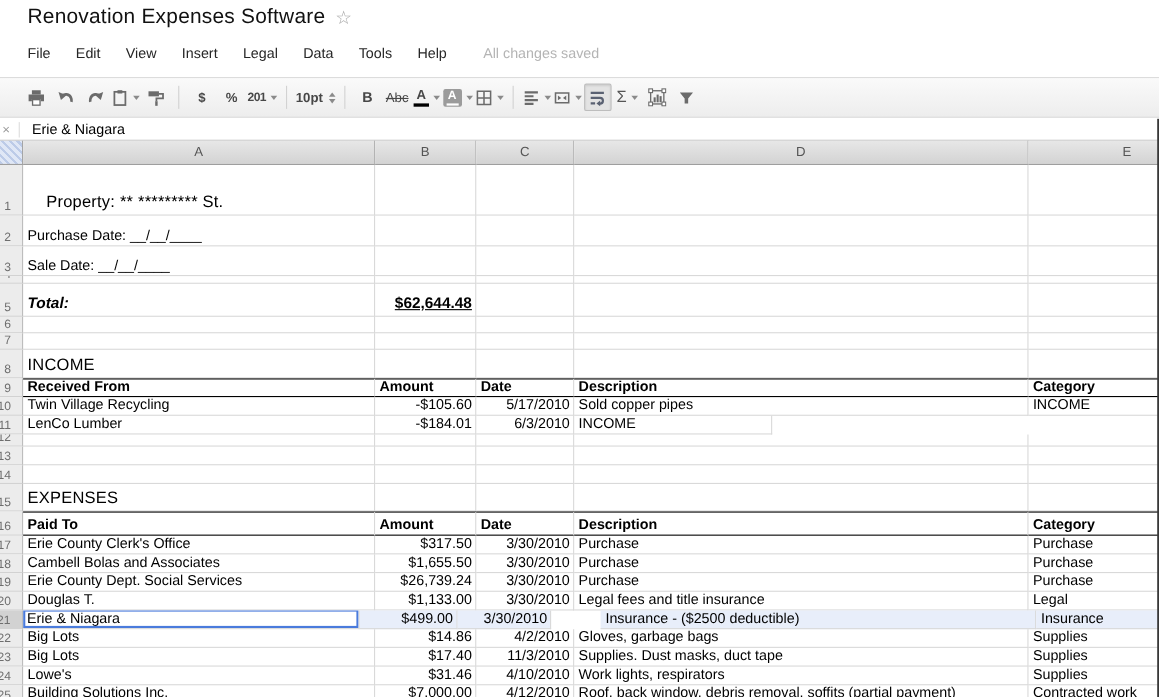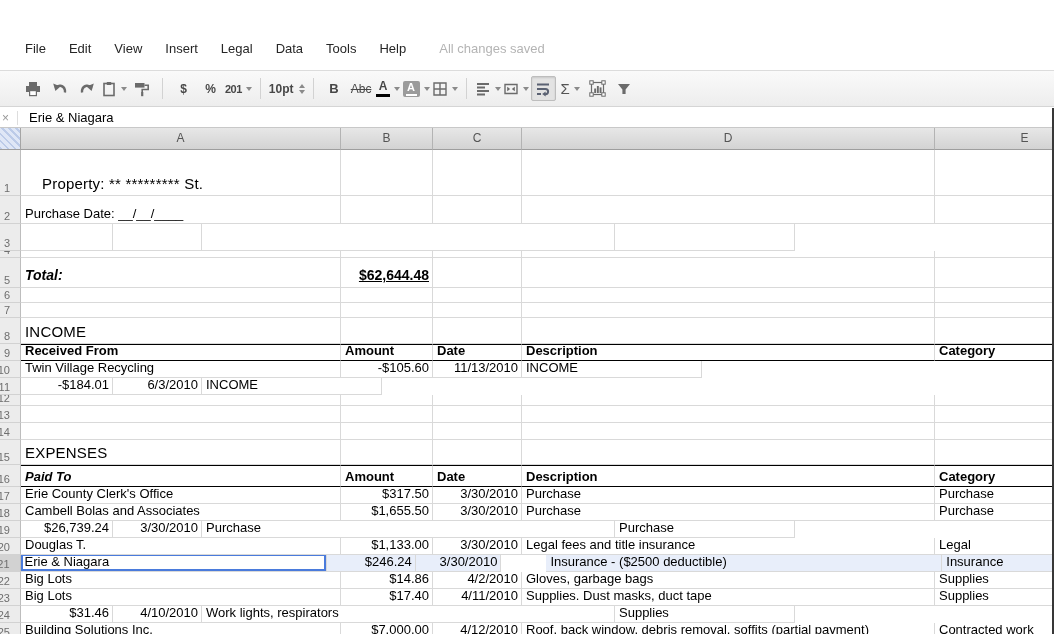--- a/index.html
+++ b/index.html
@@ -78,20 +78,24 @@
   .cell.sel::after { content:''; position:absolute; left:0; top:-1px; right:0; bottom:0;
     border:2px solid #4a7bdc; pointer-events:none; }
 
   .right-edge { position:absolute; top:108px; right:0; width:2px; height:526px; background:#383838; }
 </style>
 </head>
 <body>
 
 <div class="app">
 
+  <div class="titlebar">
+    <span class="doc-title">Renovation Expenses Software</span>
+    <span class="star">☆</span>
+  </div>
 
   <div class="menubar">
     <span style="display:flex;">
         <span class="menu-item">File</span>
         <span class="menu-item">Edit</span>
         <span class="menu-item">View</span>
         <span class="menu-item">Insert</span>
         <span class="menu-item">Legal</span>
         <span class="menu-item">Data</span>
         <span class="menu-item">Tools</span>
@@ -248,20 +252,21 @@
         <div class="g-row" style="height: 28px;">
           <div class="rowhdr">2</div>
           <div class="cell" style="width: 320px;">Purchase Date: __/__/____</div>
           <div class="cell" style="width: 92px;"></div>
           <div class="cell" style="width: 89px;"></div>
           <div class="cell" style="width: 413px;"></div>
           <div class="cell" style="width: 180px;"></div>
         </div>
         <div class="g-row" style="height: 27px;">
           <div class="rowhdr">3</div>
+          <div class="cell" style="width: 320px;">Sale Date: __/__/____</div>
           <div class="cell" style="width: 92px;"></div>
           <div class="cell" style="width: 89px;"></div>
           <div class="cell" style="width: 413px;"></div>
           <div class="cell" style="width: 180px;"></div>
         </div>
         <div class="g-row" style="height: 7px;">
           <div class="rowhdr">4</div>
           <div class="cell" style="width: 320px;"></div>
           <div class="cell" style="width: 92px;"></div>
           <div class="cell" style="width: 89px;"></div>
@@ -305,25 +310,27 @@
           <div class="cell colhead" style="width: 320px;">Received From</div>
           <div class="cell colhead" style="width: 92px;">Amount</div>
           <div class="cell colhead" style="width: 89px;">Date</div>
           <div class="cell colhead" style="width: 413px;">Description</div>
           <div class="cell colhead" style="width: 180px;">Category</div>
         </div>
         <div class="g-row" style="height: 17px;">
           <div class="rowhdr">10</div>
           <div class="cell" style="width: 320px; text-align: right;">Twin Village Recycling</div>
           <div class="cell num" style="width: 92px;">-$105.60</div>
-          <div class="cell num" style="width: 89px;">11/13/2010</div>
+          <div class="cell num" style="width: 89px;">5/17/2010</div>
+          <div class="cell" style="width: 413px;">Sold copper pipes</div>
           <div class="cell" style="width: 180px;">INCOME</div>
         </div>
         <div class="g-row" style="height: 17px;">
           <div class="rowhdr">11</div>
+          <div class="cell" style="width: 320px;">LenCo Lumber</div>
           <div class="cell num" style="width: 92px;">-$184.01</div>
           <div class="cell num" style="width: 89px;">6/3/2010</div>
           <div class="cell" style="width: 180px;">INCOME</div>
         </div>
         <div class="g-row" style="height: 11px;">
           <div class="rowhdr">12</div>
           <div class="cell" style="width: 320px;"></div>
           <div class="cell" style="width: 92px;"></div>
           <div class="cell" style="width: 89px;"></div>
           <div class="cell" style="width: 413px;"></div>
@@ -348,21 +355,21 @@
         <div class="g-row" style="height: 25px;">
           <div class="rowhdr">15</div>
           <div class="cell big" style="width: 320px;">EXPENSES</div>
           <div class="cell" style="width: 92px;"></div>
           <div class="cell" style="width: 89px;"></div>
           <div class="cell" style="width: 413px;"></div>
           <div class="cell" style="width: 180px;"></div>
         </div>
         <div class="g-row hdr" style="height: 22px;">
           <div class="rowhdr">16</div>
-          <div class="cell colhead" style="width: 320px; font-style: italic;">Paid To</div>
+          <div class="cell colhead" style="width: 320px;">Paid To</div>
           <div class="cell colhead" style="width: 92px;">Amount</div>
           <div class="cell colhead" style="width: 89px;">Date</div>
           <div class="cell colhead" style="width: 413px;">Description</div>
           <div class="cell colhead" style="width: 180px;">Category</div>
         </div>
         <div class="g-row" style="height: 17px;">
           <div class="rowhdr">17</div>
           <div class="cell" style="width: 320px;">Erie County Clerk's Office</div>
           <div class="cell num" style="width: 92px;">$317.50</div>
           <div class="cell num" style="width: 89px;">3/30/2010</div>
@@ -372,59 +379,61 @@
         <div class="g-row" style="height: 17px;">
           <div class="rowhdr">18</div>
           <div class="cell" style="width: 320px;">Cambell Bolas and Associates</div>
           <div class="cell num" style="width: 92px;">$1,655.50</div>
           <div class="cell num" style="width: 89px;">3/30/2010</div>
           <div class="cell" style="width: 413px;">Purchase</div>
           <div class="cell" style="width: 180px;">Purchase</div>
         </div>
         <div class="g-row" style="height: 17px;">
           <div class="rowhdr">19</div>
+          <div class="cell" style="width: 320px;">Erie County Dept. Social Services</div>
           <div class="cell num" style="width: 92px;">$26,739.24</div>
           <div class="cell num" style="width: 89px;">3/30/2010</div>
           <div class="cell" style="width: 413px;">Purchase</div>
           <div class="cell" style="width: 180px;">Purchase</div>
         </div>
         <div class="g-row" style="height: 17px;">
           <div class="rowhdr">20</div>
           <div class="cell" style="width: 320px;">Douglas T.</div>
           <div class="cell num" style="width: 92px;">$1,133.00</div>
           <div class="cell num" style="width: 89px;">3/30/2010</div>
           <div class="cell" style="width: 413px;">Legal fees and title insurance</div>
           <div class="cell" style="width: 180px;">Legal</div>
         </div>
         <div class="g-row active" style="height: 17px;">
           <div class="rowhdr">21</div>
           <div class="cell sel" style="width: 320px;">Erie &amp; Niagara</div>
-          <div class="cell num hl" style="width: 92px;">$246.24</div>
+          <div class="cell num hl" style="width: 92px;">$499.00</div>
           <div class="cell num hl" style="width: 89px;">3/30/2010</div>
           <div class="cell hl" style="width: 413px; margin-left: 45px;">Insurance - ($2500 deductible)</div>
           <div class="cell hl" style="width: 180px;">Insurance</div>
         </div>
         <div class="g-row" style="height: 17px;">
           <div class="rowhdr">22</div>
           <div class="cell" style="width: 320px;">Big Lots</div>
           <div class="cell num" style="width: 92px;">$14.86</div>
           <div class="cell num" style="width: 89px;">4/2/2010</div>
           <div class="cell" style="width: 413px;">Gloves, garbage bags</div>
           <div class="cell" style="width: 180px;">Supplies</div>
         </div>
         <div class="g-row" style="height: 17px;">
           <div class="rowhdr">23</div>
           <div class="cell" style="width: 320px;">Big Lots</div>
           <div class="cell num" style="width: 92px;">$17.40</div>
-          <div class="cell num" style="width: 89px;">4/11/2010</div>
+          <div class="cell num" style="width: 89px;">11/3/2010</div>
           <div class="cell" style="width: 413px;">Supplies. Dust masks, duct tape</div>
           <div class="cell" style="width: 180px;">Supplies</div>
         </div>
         <div class="g-row" style="height: 17px;">
           <div class="rowhdr">24</div>
+          <div class="cell" style="width: 320px;">Lowe's</div>
           <div class="cell num" style="width: 92px;">$31.46</div>
           <div class="cell num" style="width: 89px;">4/10/2010</div>
           <div class="cell" style="width: 413px;">Work lights, respirators</div>
           <div class="cell" style="width: 180px;">Supplies</div>
         </div>
         <div class="g-row" style="height: 17px;">
           <div class="rowhdr">25</div>
           <div class="cell" style="width: 320px;">Building Solutions Inc.</div>
           <div class="cell num" style="width: 92px;">$7,000.00</div>
           <div class="cell num" style="width: 89px;">4/12/2010</div>

